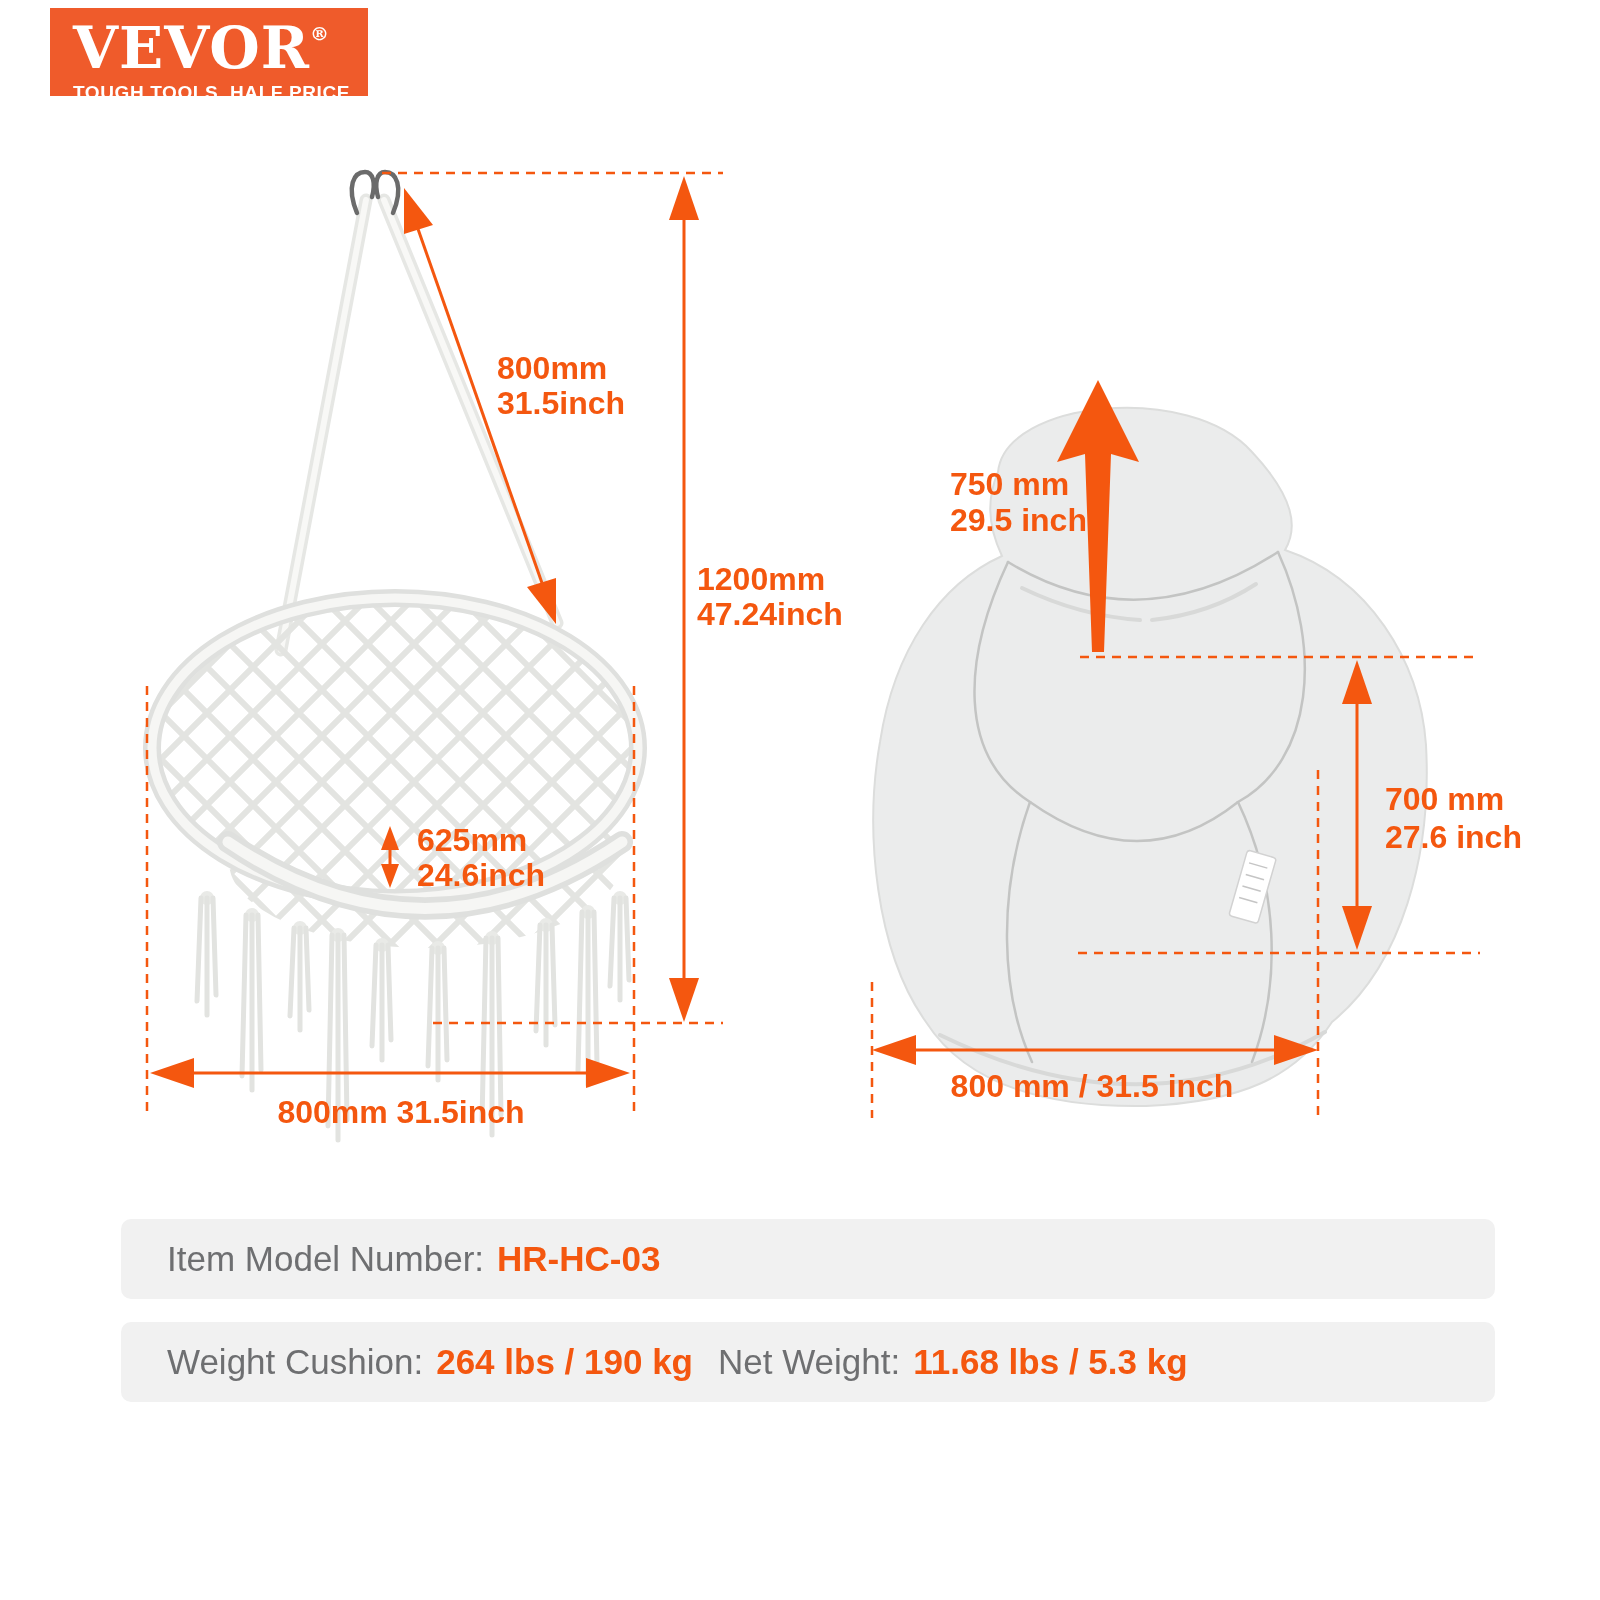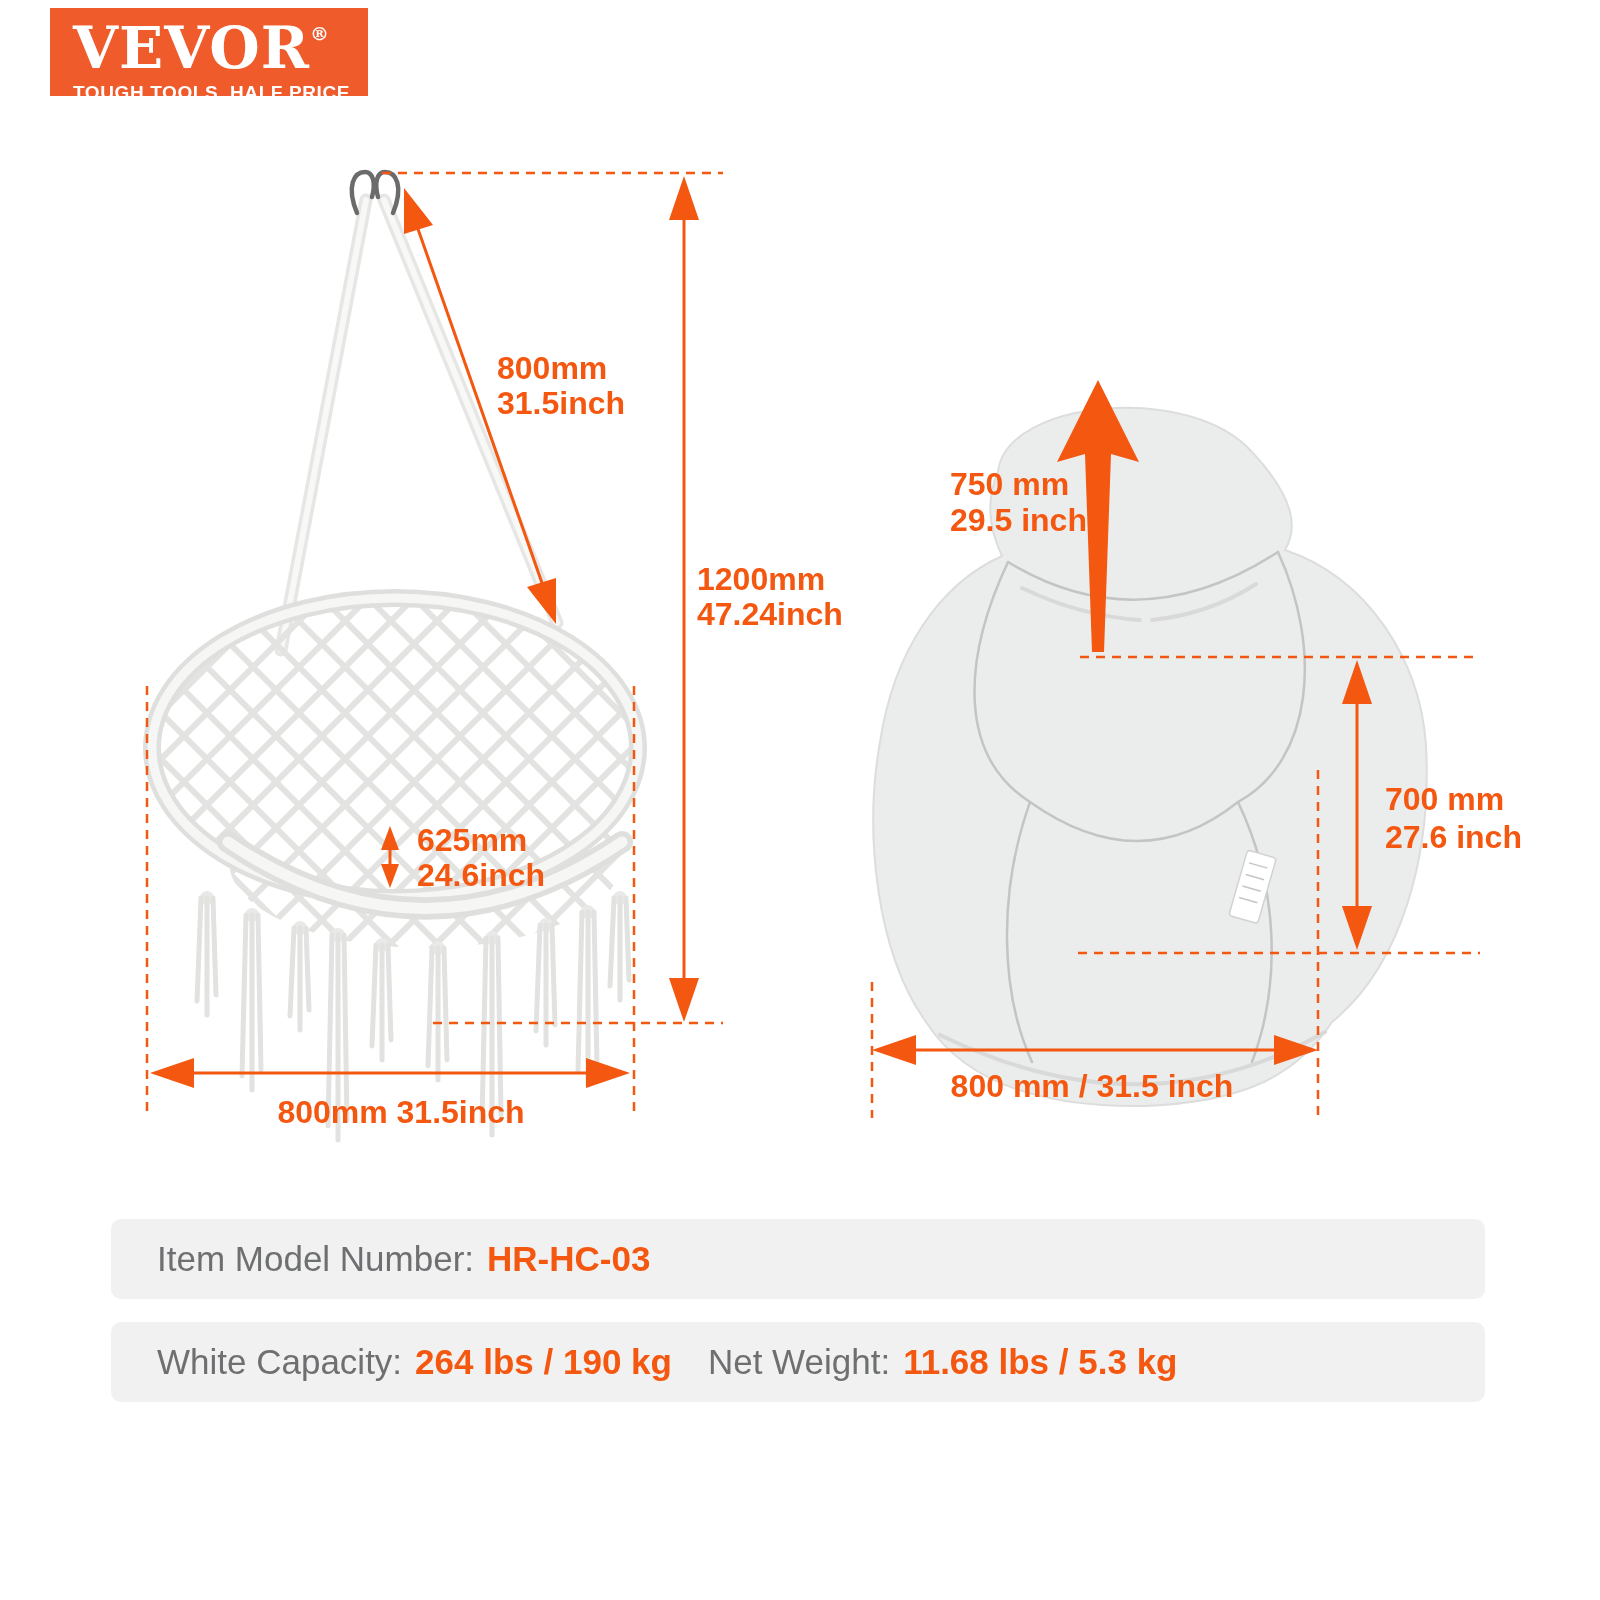--- a/index.html
+++ b/index.html
@@ -38,27 +38,27 @@
   .tag-rect{fill:#ffffff;stroke:#d2d2d2;stroke-width:1.5;}
   .tag-line{stroke:#c5c5c5;stroke-width:1.5;}
   .dash{stroke:var(--accent);stroke-width:2.5;stroke-dasharray:9 7;fill:none;}
   .aline{stroke:var(--accent);stroke-width:3;fill:none;}
   .ah{fill:var(--accent);stroke:none;}
   .atext{fill:var(--accent);font-family:"Liberation Sans",sans-serif;
     font-weight:bold;font-size:32px;}
   .amid{text-anchor:middle;}
 
   
-  .specs{position:absolute;left:111px;top:1219px;width:1374px;}
+  .specs{position:absolute;left:121px;top:1219px;width:1374px;}
   .spec-row{height:80px;background:var(--bar-bg);border-radius:10px;
     display:flex;align-items:center;padding:0 46px;font-size:35px;
     margin-bottom:23px;white-space:nowrap;}
   .spec-row .lab{color:var(--label-gray);}
   .spec-row .val{color:var(--accent);font-weight:bold;margin-left:13px;}
-  .spec-row .lab.gap{margin-left:36px;text-align:center;}
+  .spec-row .lab.gap{margin-left:25px;text-align:center;}
 </style>
 </head>
 <body>
 
 <div class="page">
 
   <header class="logo">
     <div class="brand-line"><span>VEVOR</span><span class="reg">®</span></div>
     <div class="tagline">TOUGH TOOLS, HALF PRICE</div>
   </header>
@@ -248,20 +248,20 @@
       <text class="atext amid" x="1092" y="1097">800 mm / 31.5 inch</text>
     </g>
   </svg>
 
   <section class="specs">
     <div class="spec-row">
       <span class="lab">Item Model Number:</span>
       <span class="val">HR-HC-03</span>
     </div>
     <div class="spec-row">
-      <span class="lab">White Capacity:</span>
+      <span class="lab">Weight Cushion:</span>
       <span class="val">264 lbs / 190 kg</span>
       <span class="lab gap">Net Weight:</span>
       <span class="val">11.68 lbs / 5.3 kg</span>
     </div>
   </section>
 
 </div>
 
 </body></html>

